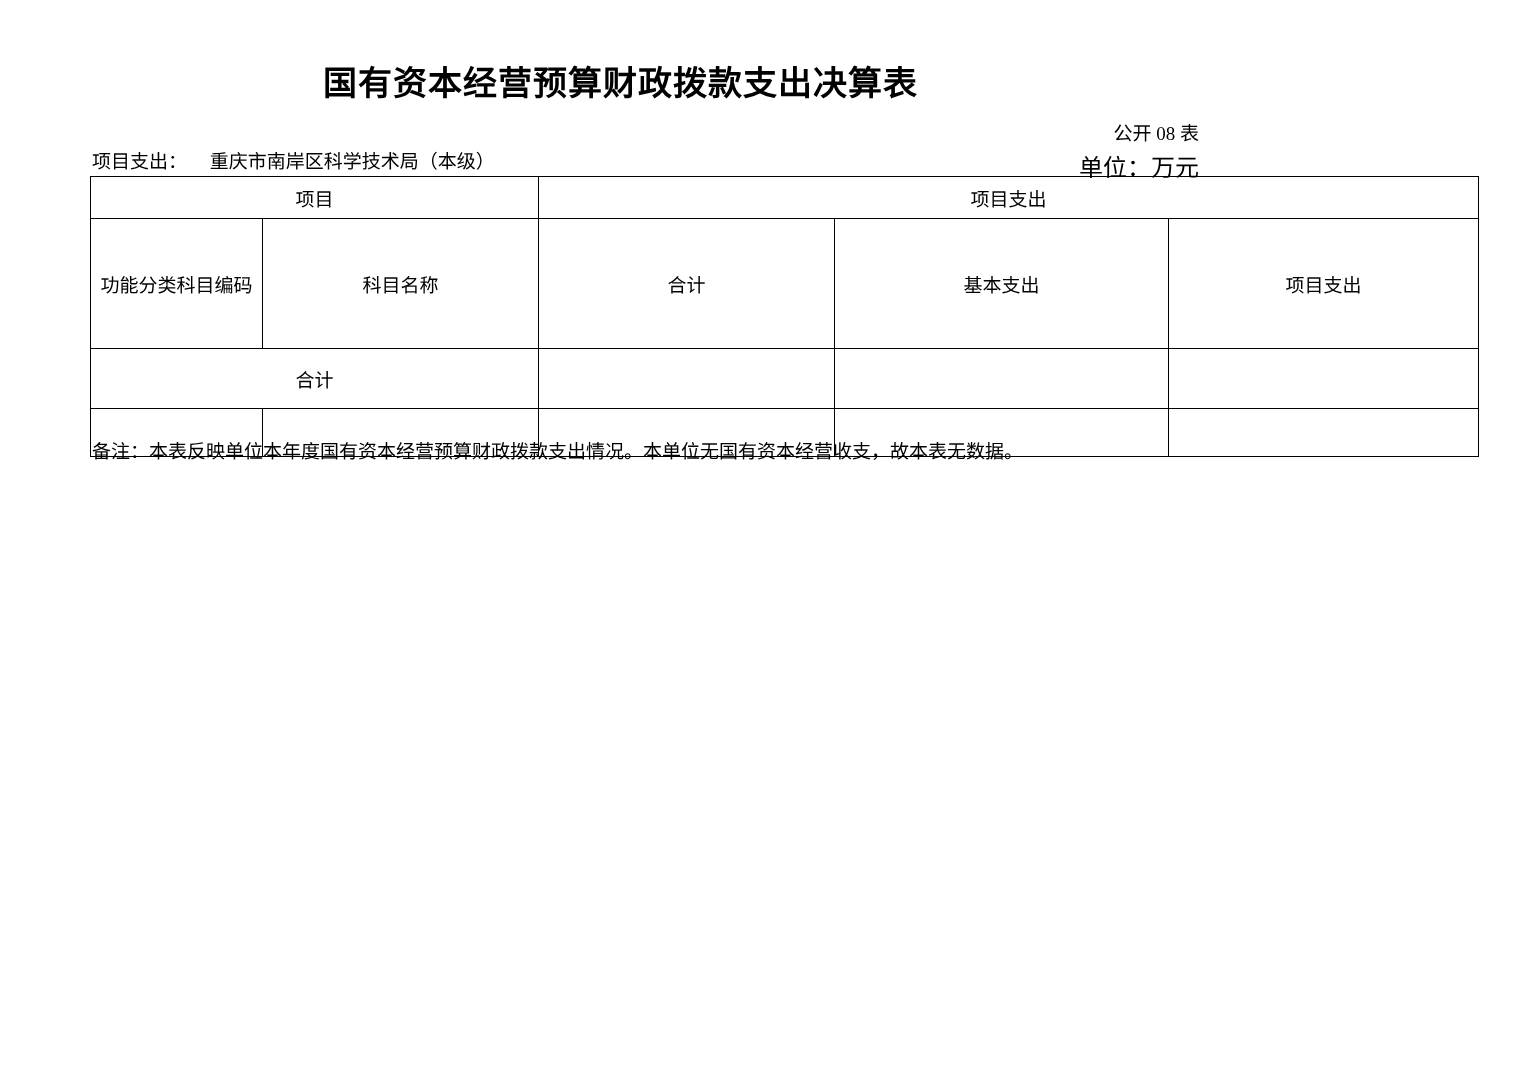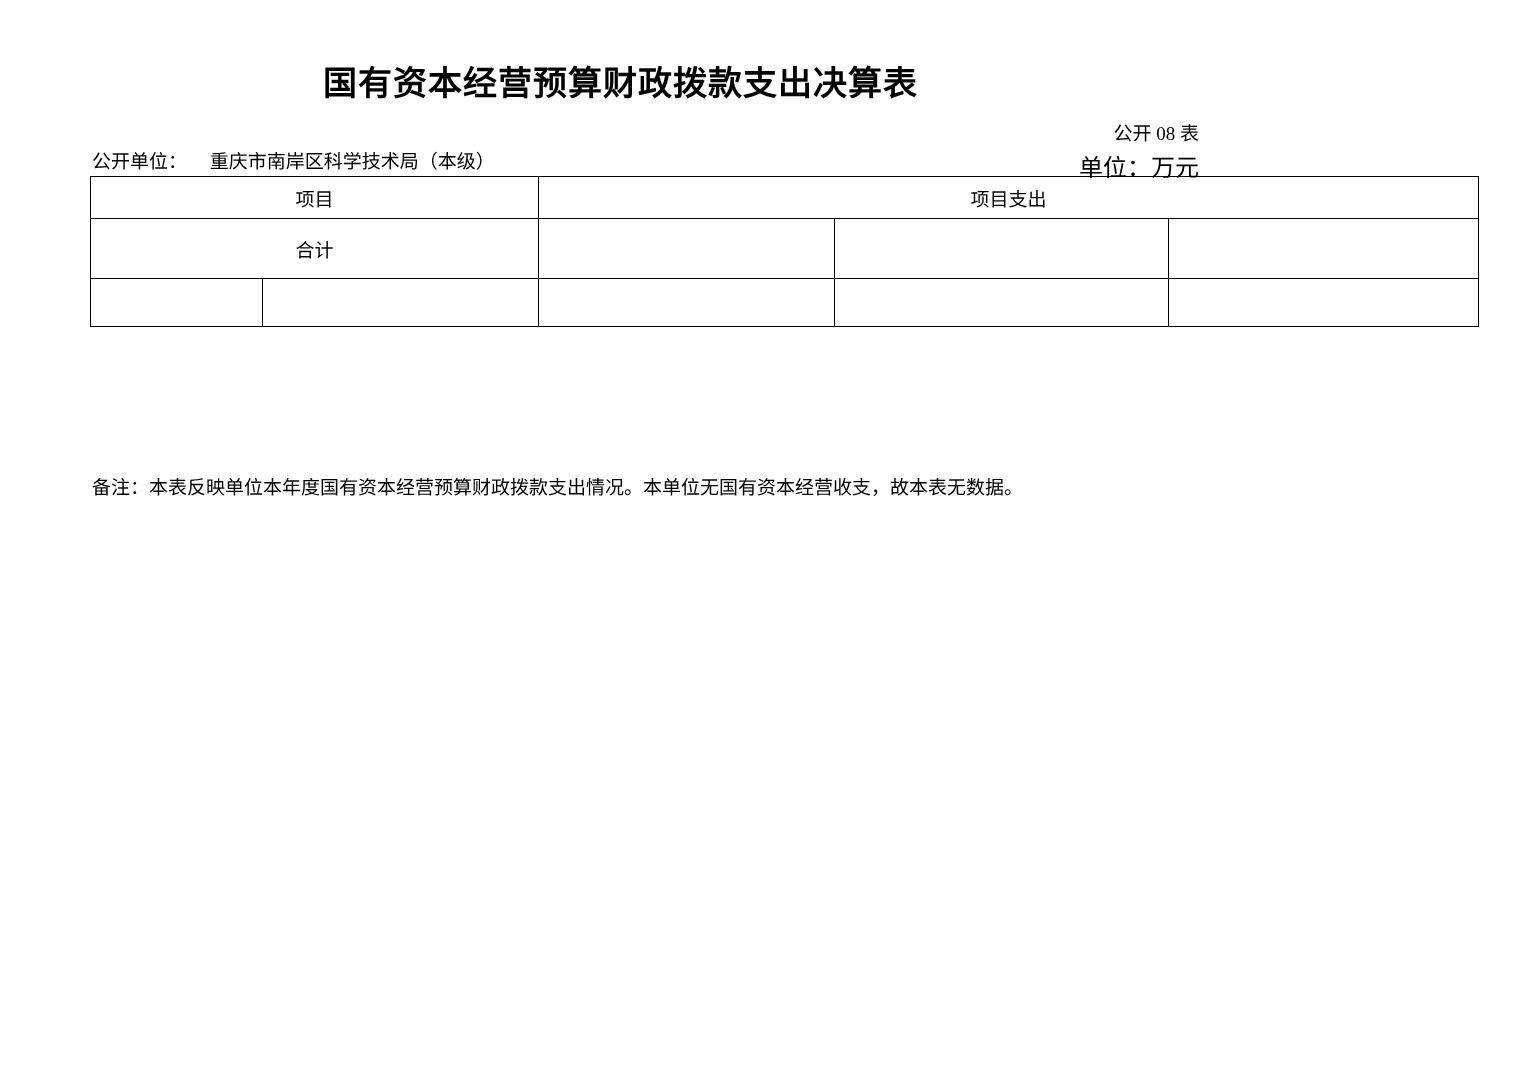--- a/index.html
+++ b/index.html
@@ -75,21 +75,21 @@
   .r-total { height: 60px; }
   .r-blank { height: 48px; }
   .col-code  { width: 172px; }
   .col-name  { width: 276px; }
   .col-sum   { width: 296px; }
   .col-basic { width: 334px; }
   .col-proj  { width: 310px; }
   .note {
     position: absolute;
     left: 92px;
-    top: 472px;
+    top: 436px;
     font-size: 19px;
     white-space: nowrap;
   }
   .page-num {
     position: absolute;
     left: 0;
     right: 0;
     top: 1018px;
     text-align: center;
     font-size: 18px;
@@ -99,36 +99,43 @@
 <body>
 
 <div class="page">
 
   <h1 class="doc-title">国有资本经营预算财政拨款支出决算表</h1>
 
   <div class="meta-right-1">公开 08 表</div>
   <div class="meta-right-2">单位：万元</div>
 
   <div class="meta-left">
-    <span>公开单位：</span>
+    <span>项目支出：</span>
     <span class="unit-name">重庆市南岸区科学技术局（本级）</span>
   </div>
 
   <table class="main-table">
     <colgroup>
       <col class="col-code">
       <col class="col-name">
       <col class="col-sum">
       <col class="col-basic">
       <col class="col-proj">
     </colgroup>
     <tbody>
       <tr class="r-head1">
         <td colspan="2">项目</td>
         <td colspan="3">项目支出</td>
+      </tr>
+      <tr class="r-head2">
+        <td>功能分类科目编码</td>
+        <td>科目名称</td>
+        <td>合计</td>
+        <td>基本支出</td>
+        <td>项目支出</td>
       </tr>
       <tr class="r-total">
         <td colspan="2">合计</td>
         <td></td>
         <td></td>
         <td></td>
       </tr>
       <tr class="r-blank">
         <td></td>
         <td></td>

